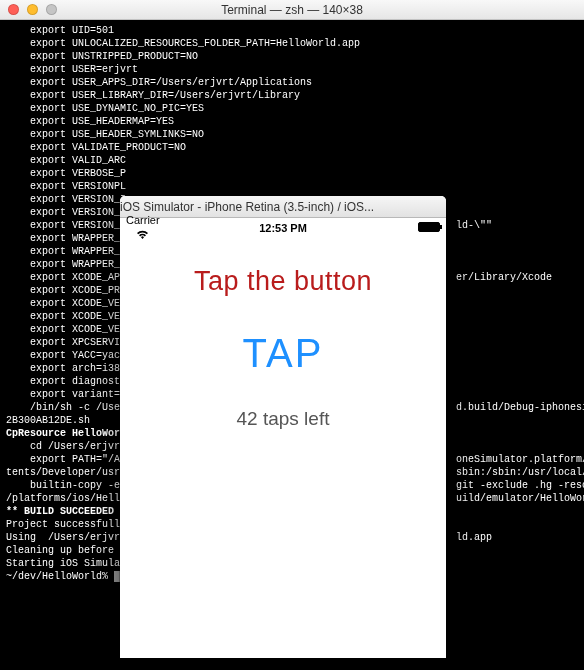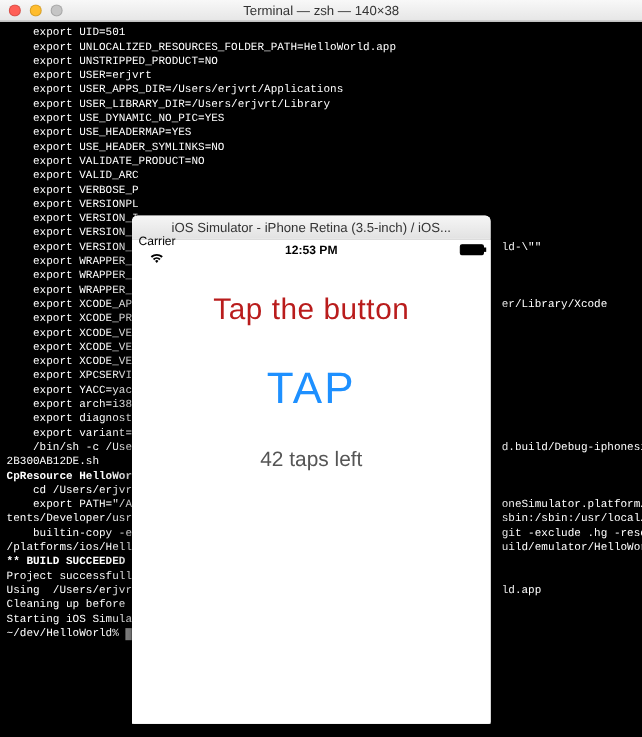--- a/index.html
+++ b/index.html
@@ -54,21 +54,21 @@
     box-shadow:0 8px 30px rgba(0,0,0,0.6), 0 0 0 1px rgba(0,0,0,.25);
     border-radius:5px 5px 2px 2px;
   }
   .sim-titlebar {
     height:22px;
     background:linear-gradient(#f6f6f6,#e2e2e2);
     border-bottom:1px solid #b8b8b8;
     border-radius:5px 5px 0 0;
     font-size:12px;
     color:#333;
-    text-align:center;
+    text-align:left;
     line-height:22px;
     overflow:hidden;
     white-space:nowrap;
   }
   .sim-screen {
     width:326px;
     height:440px;
     background:#fff;
     position:relative;
   }

